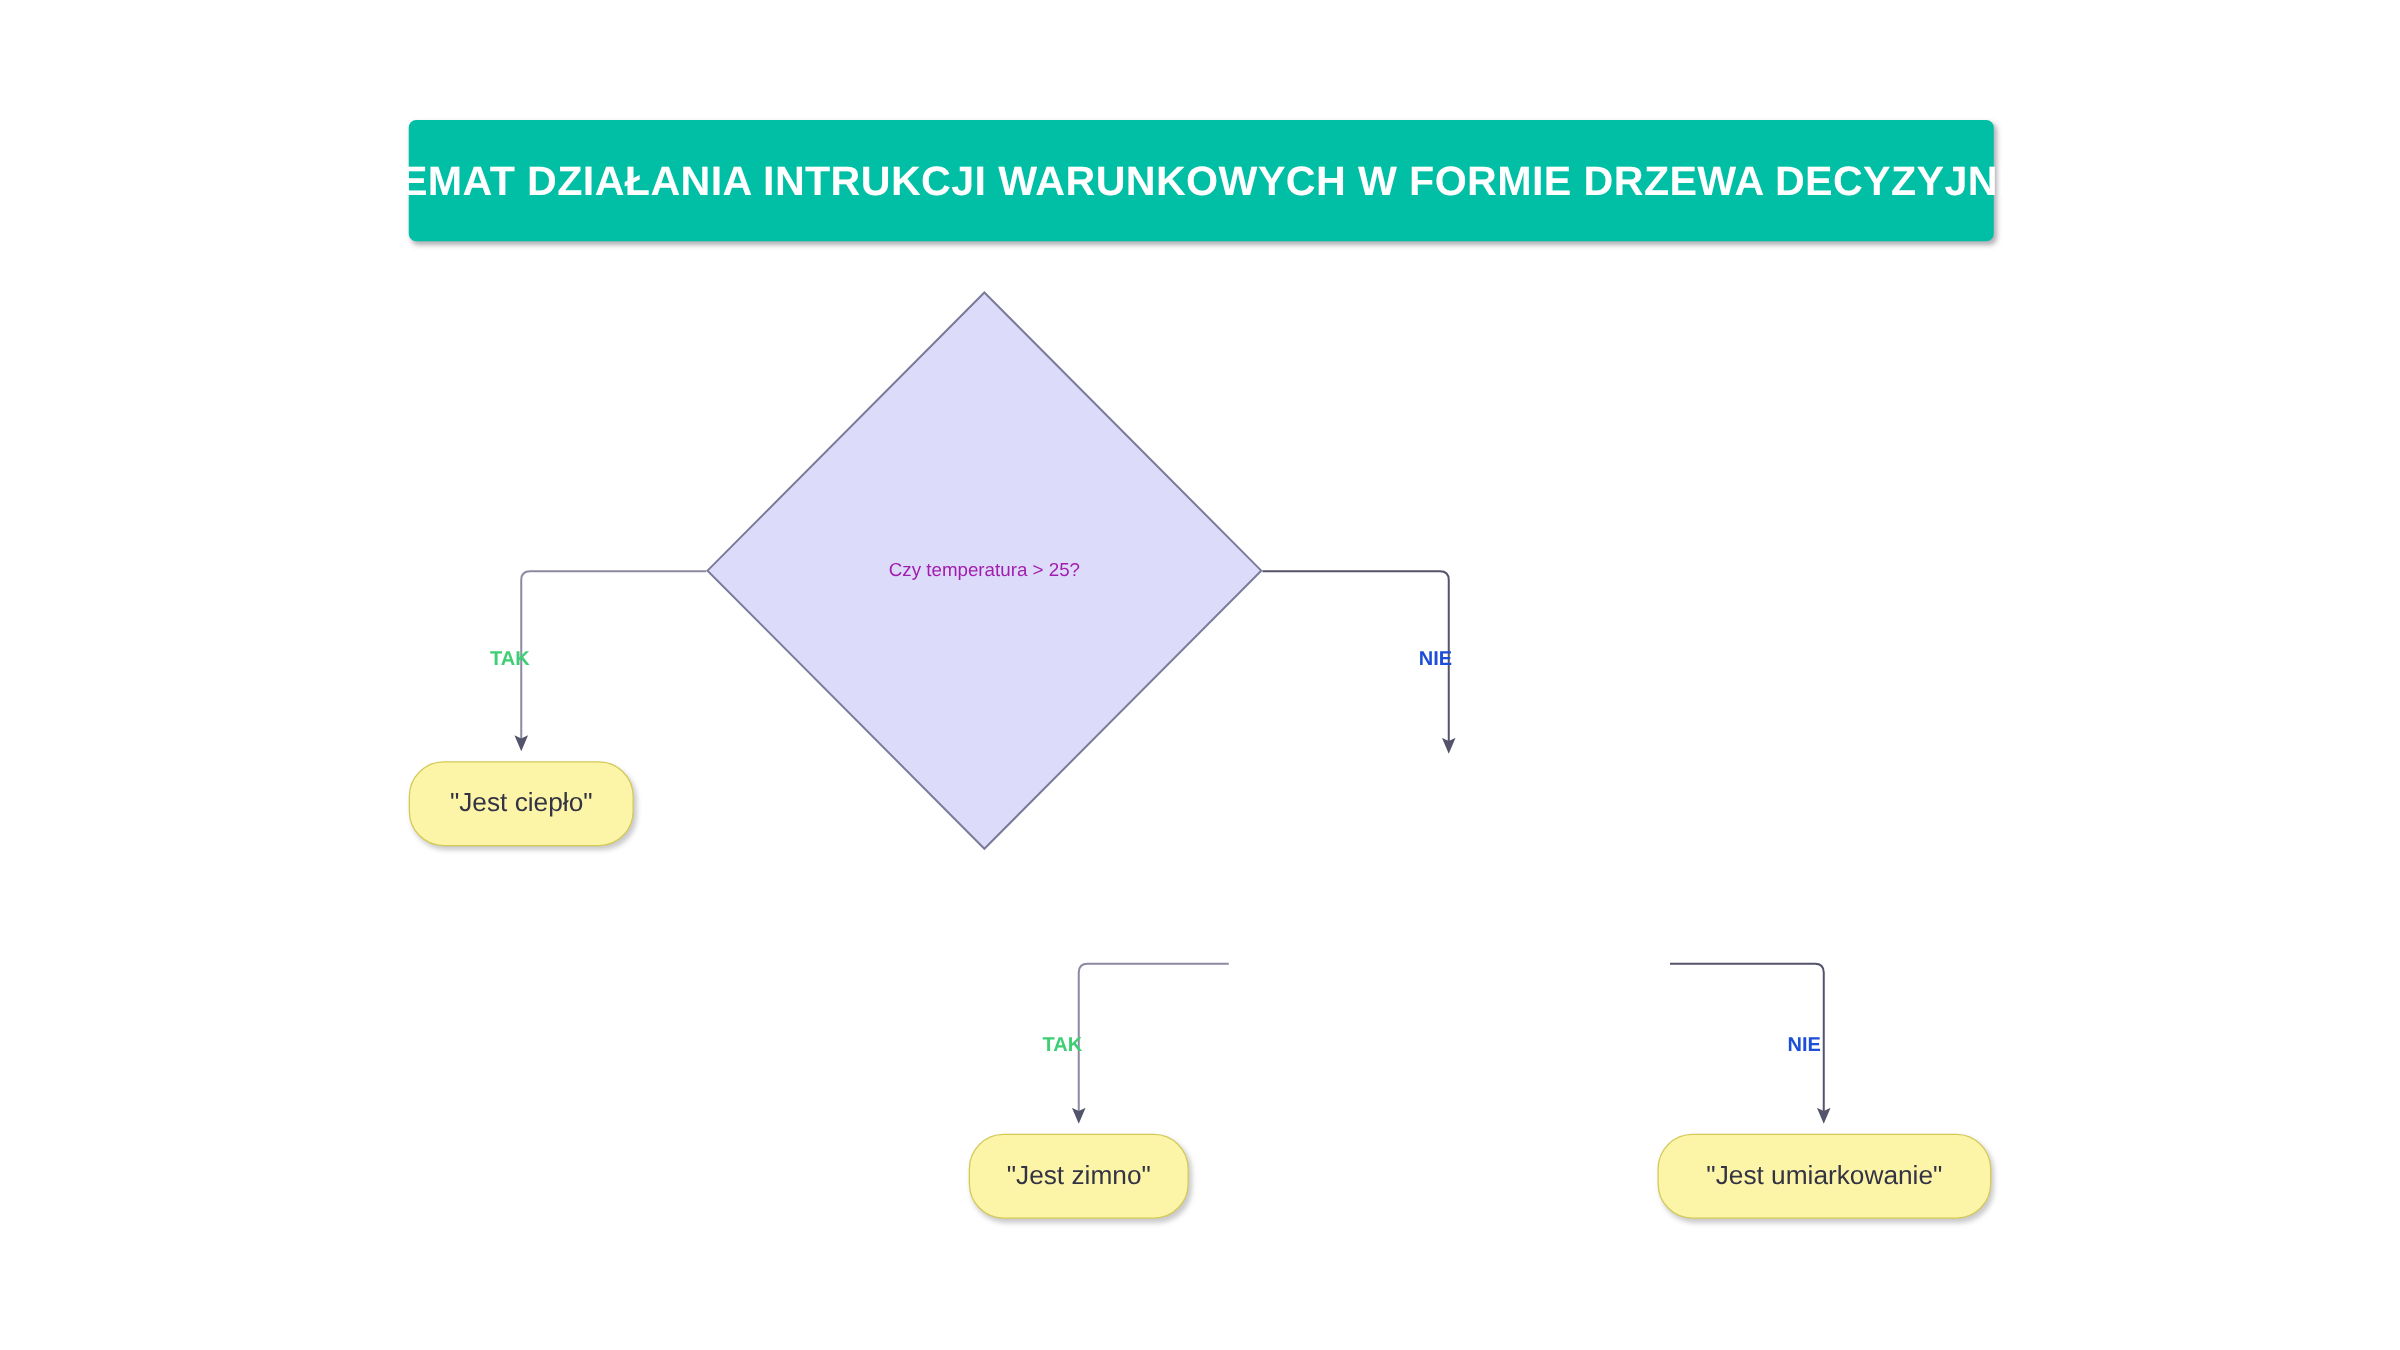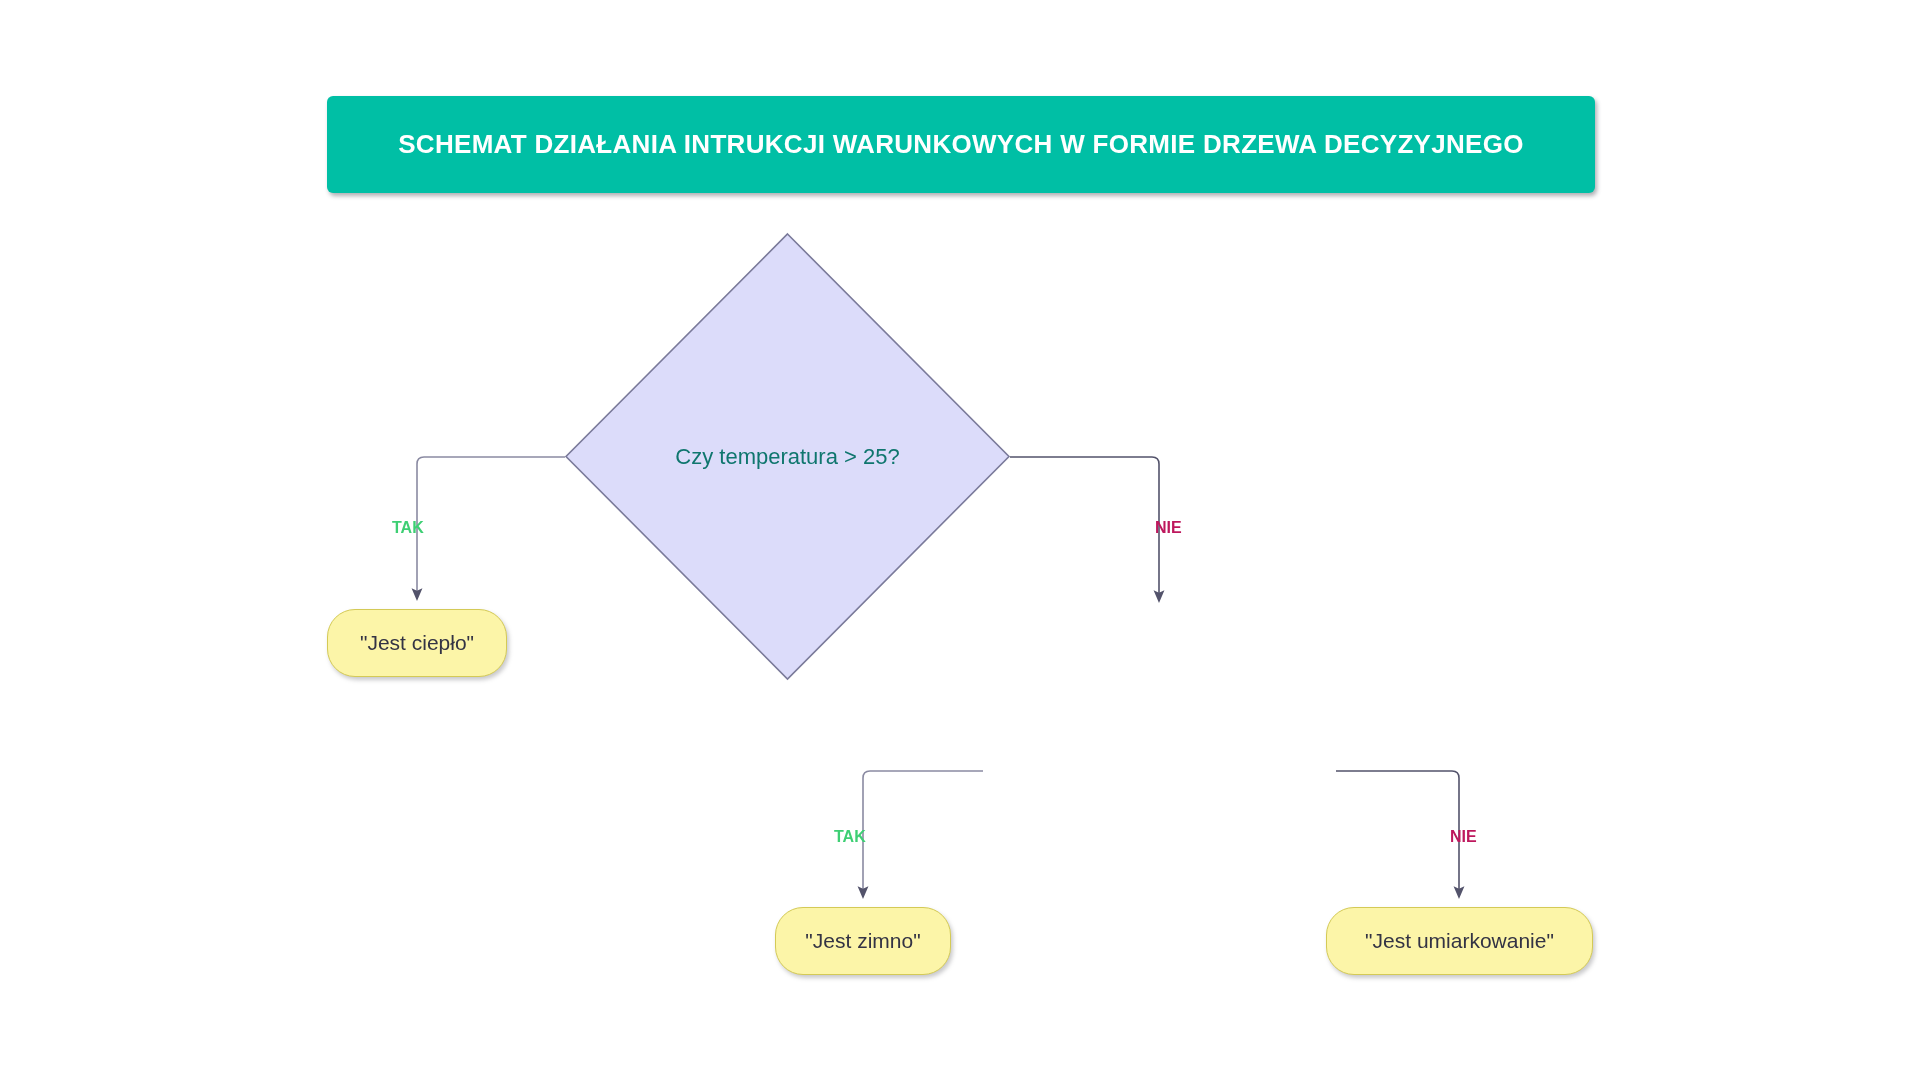--- a/index.html
+++ b/index.html
@@ -33,21 +33,21 @@
     border-radius: 6px;
     box-shadow: 2px 3px 4px rgba(80,80,90,0.45);
     display: flex;
     align-items: center;
     justify-content: center;
     box-sizing: border-box;
     padding: 0 26px;
   }
   #title-text {
     color: #ffffff;
-    font-size: 26px;
+    font-size: 33px;
     font-weight: bold;
     letter-spacing: 0.3px;
     text-align: center;
     line-height: 1.2;
     white-space: nowrap;
   }
 
   
   #edges {
     position: absolute;
@@ -67,22 +67,22 @@
     overflow: visible;
   }
   .diamond-label {
     position: absolute;
     left: 0; top: 0;
     width: 100%;
     height: 100%;
     display: flex;
     align-items: center;
     justify-content: center;
-    color: #0f766e;
-    font-size: 22px;
+    color: #a21caf;
+    font-size: 15px;
     white-space: nowrap;
   }
 
   #decision-1 {
     left: 565px;
     top: 233px;
     width: 445px;
     height: 447px;
   }
   #decision-2 {
@@ -116,21 +116,21 @@
   #terminal-umiarkowanie { left: 1326px; top: 907px; width: 267px; height: 68px; }
 
   
   .edge-label {
     position: absolute;
     font-size: 16px;
     font-weight: bold;
     white-space: nowrap;
   }
   .edge-label.yes { color: #3ecf74; }
-  .edge-label.no  { color: #be185d; margin-left: 20px; }
+  .edge-label.no  { color: #1d4ed8; }
 
   #edge-label-1 { left: 392px;  top: 519px; }
   #edge-label-2 { left: 1135px; top: 519px; }
   #edge-label-3 { left: 834px;  top: 828px; }
   #edge-label-4 { left: 1430px; top: 828px; }
 </style>
 </head>
 <body>
 
 <div id="stage">

